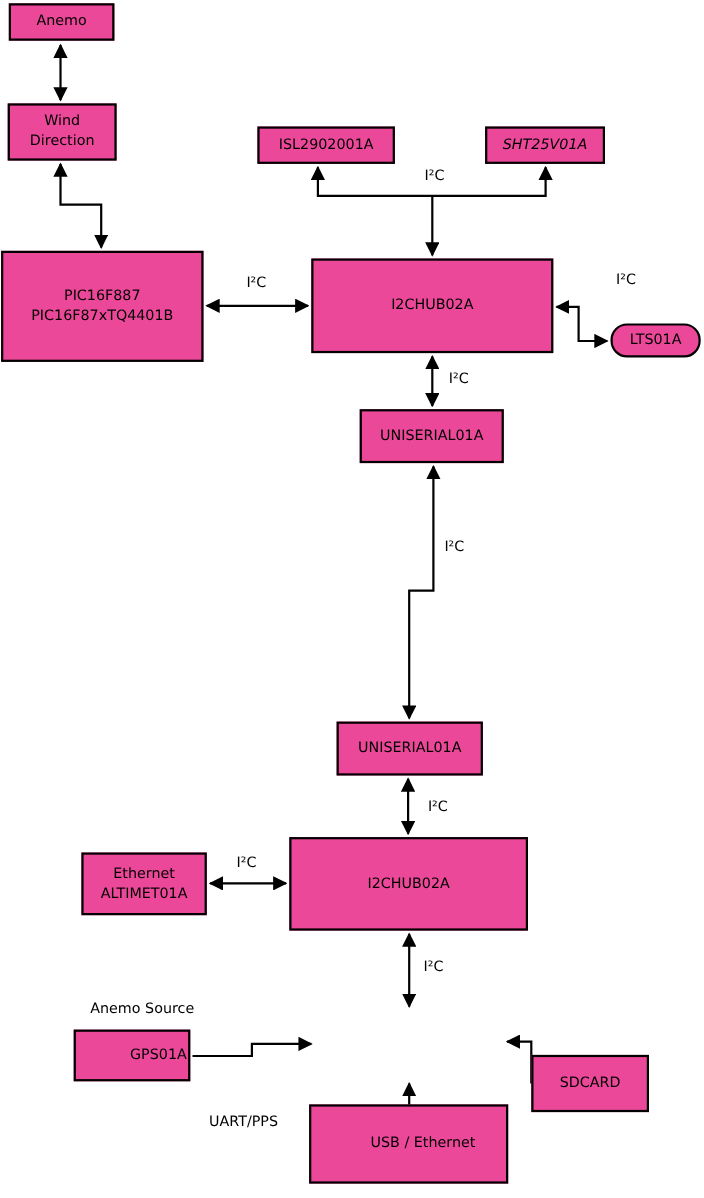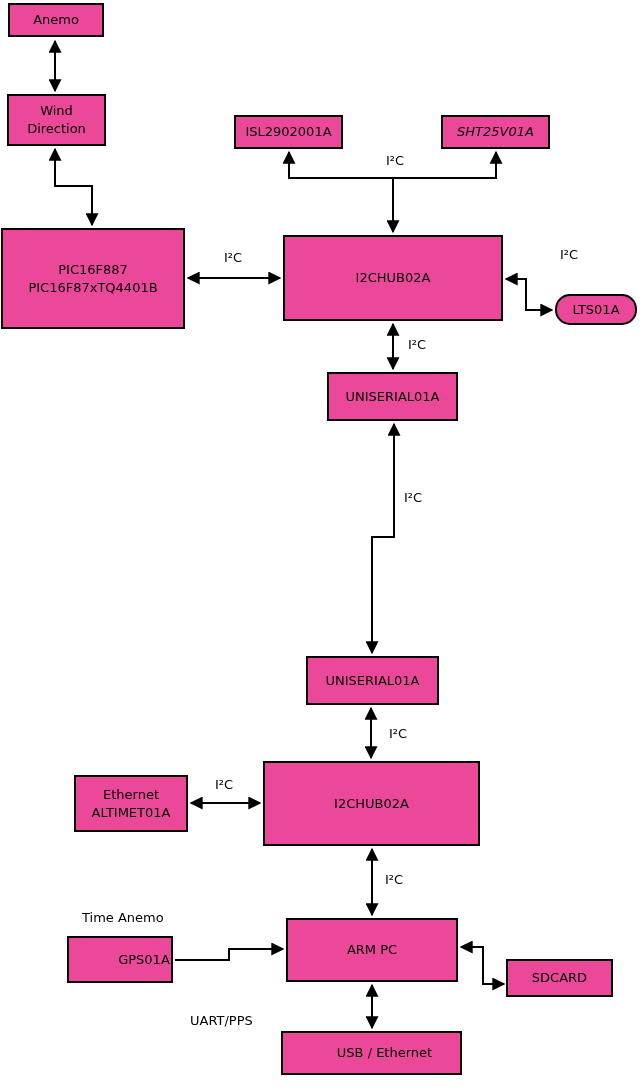--- a/index.html
+++ b/index.html
@@ -53,58 +53,57 @@
   </svg>
 
   <div class="node" style="left:8px;top:3px;width:96px;height:34px;">Anemo</div>
 
   <div class="node" style="left:7px;top:94px;width:99px;height:52px;">Wind
 Direction</div>
 
   <div class="node" style="left:1px;top:228px;width:184px;height:101px;">PIC16F887
 PIC16F87xTQ4401B</div>
 
-  <div class="node" style="left:234px;top:115px;width:109px;height:34px;">ISL2902001A</div>
+  <div class="node" style="left:234px;top:115px;width:125px;height:34px;">ISL2902001A</div>
 
   <div class="node" style="left:441px;top:115px;width:109px;height:34px;font-style:italic;">SHT25V01A</div>
 
   <div class="node" style="left:283px;top:235px;width:220px;height:86px;">I2CHUB02A</div>
 
   <div class="node" style="left:555px;top:294px;width:82px;height:31px;border-radius:15px;">LTS01A</div>
 
   <div class="node" style="left:327px;top:372px;width:131px;height:49px;">UNISERIAL01A</div>
 
   <div class="node" style="left:306px;top:656px;width:133px;height:49px;">UNISERIAL01A</div>
 
   <div class="node" style="left:263px;top:761px;width:217px;height:85px;">I2CHUB02A</div>
 
   <div class="node" style="left:74px;top:775px;width:114px;height:57px;">Ethernet
 ALTIMET01A</div>
 
   <div class="node" style="left:67px;top:936px;width:106px;height:47px;padding-left:48px;">GPS01A</div>
 
-  <div class="node" style="left:286px;top:918px;width:172px;height:64px;">ARM PC</div>
 
-  <div class="node" style="left:506px;top:959px;width:107px;height:38px;">SDCARD</div>
+  <div class="node" style="left:483px;top:959px;width:107px;height:52px;">SDCARD</div>
 
-  <div class="node" style="left:281px;top:1031px;width:181px;height:44px;padding-left:26px;">USB / Ethernet</div>
+  <div class="node" style="left:281px;top:1004px;width:181px;height:72px;padding-left:26px;">USB / Ethernet</div>
 
   <div class="lbl" style="left:386px;top:153px;">I²C</div>
 
   <div class="lbl" style="left:224px;top:250px;">I²C</div>
 
   <div class="lbl" style="left:560px;top:247px;">I²C</div>
 
   <div class="lbl" style="left:408px;top:337px;">I²C</div>
 
   <div class="lbl" style="left:404px;top:490px;">I²C</div>
 
   <div class="lbl" style="left:389px;top:726px;">I²C</div>
 
   <div class="lbl" style="left:215px;top:777px;">I²C</div>
 
   <div class="lbl" style="left:385px;top:872px;">I²C</div>
 
   <div class="lbl" style="left:190px;top:969px;margin-top:44px;">UART/PPS</div>
 
-  <div class="lbl" style="left:82px;top:910px;">Time Anemo</div>
+  <div class="lbl" style="left:82px;top:910px;">Anemo Source</div>
 
 </div>
 
 </body></html>

